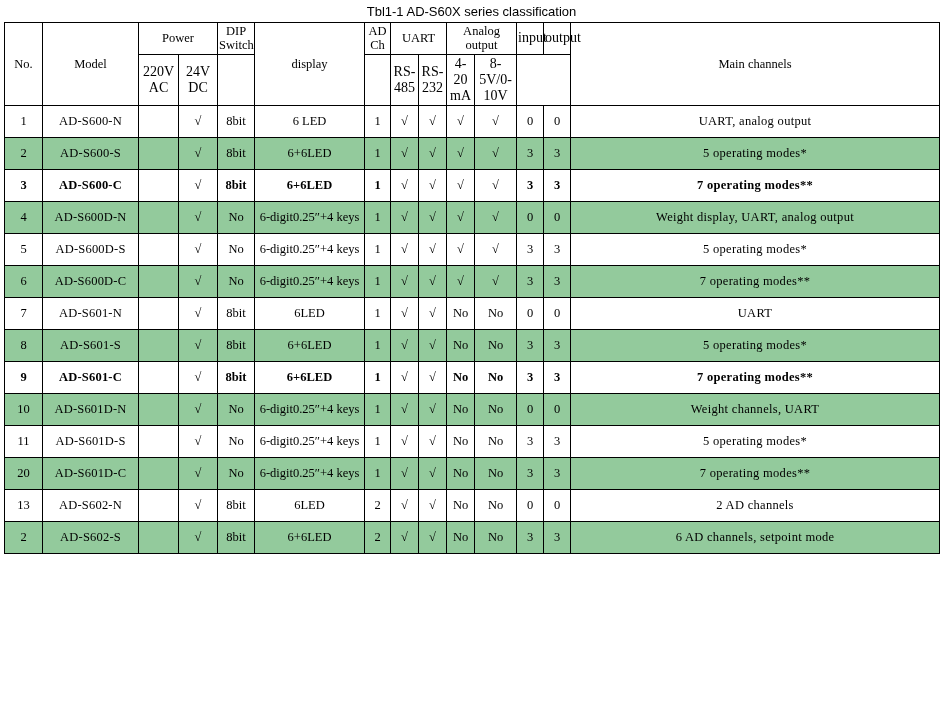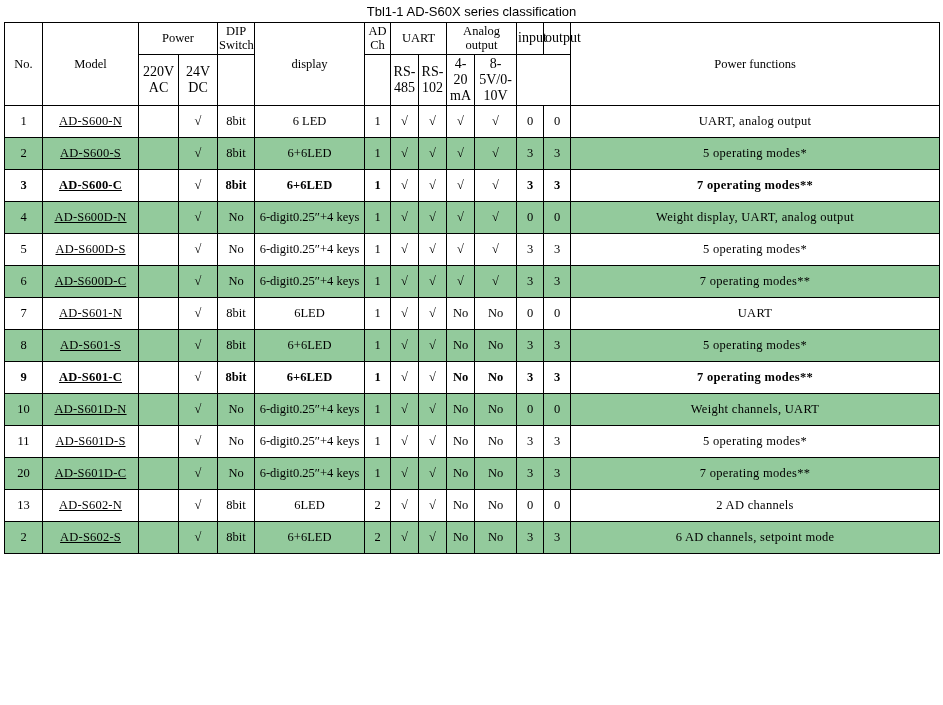--- a/index.html
+++ b/index.html
@@ -74,21 +74,20 @@
     font-size: 12.5px;
   }
   tr.green td {
     background: #93ca9c;
   }
   tr.bold td {
     font-weight: bold;
   }
   td.model {
     letter-spacing: 0.2px;
-    text-decoration: underline;
   }
   td.func {
     letter-spacing: 0.3px;
   }
   td.display {
     font-size: 12px;
     line-height: 1.1;
   }
   .tick {
     font-size: 13px;
@@ -123,27 +122,27 @@
         <td rowspan="3">No.</td>
         <td rowspan="3">Model</td>
         <td colspan="2">Power</td>
         <td rowspan="2">DIP Switch</td>
         <td rowspan="3">display</td>
         <td rowspan="2">AD Ch</td>
         <td colspan="2">UART</td>
         <td colspan="2">Analog output</td>
         <td rowspan="2" class="sml">input</td>
         <td rowspan="2" class="sml">output</td>
-        <td rowspan="3">Power functions</td>
+        <td rowspan="3">Main channels</td>
       </tr>
       <tr class="hdr">
         <td rowspan="2" class="sml">220V AC</td>
         <td rowspan="2" class="sml">24V DC</td>
         <td rowspan="2" class="sml">RS-485</td>
-        <td rowspan="2" class="sml">RS-102</td>
+        <td rowspan="2" class="sml">RS-232</td>
         <td rowspan="2" class="sml">4-20 mA</td>
         <td rowspan="2" class="sml">8-5V/0-10V</td>
       </tr>
       <tr class="hdr"></tr>
     </thead>
     <tbody class="body" id="rows">
         <tr>
           <td>1</td>
           <td class="model">AD-S600-N</td>
           <td class="tick"></td>

